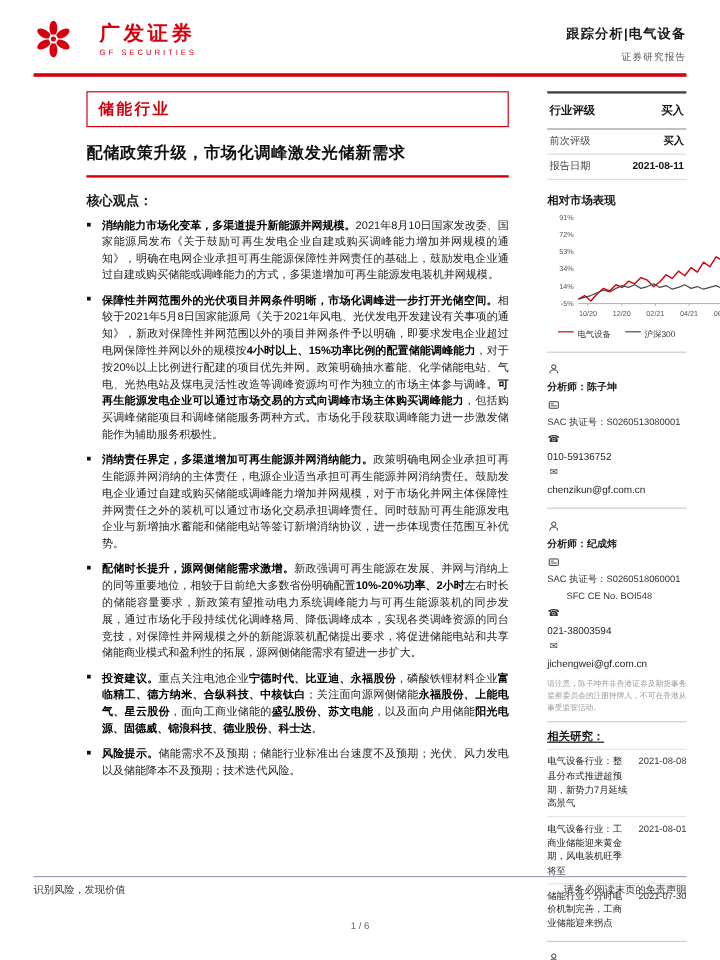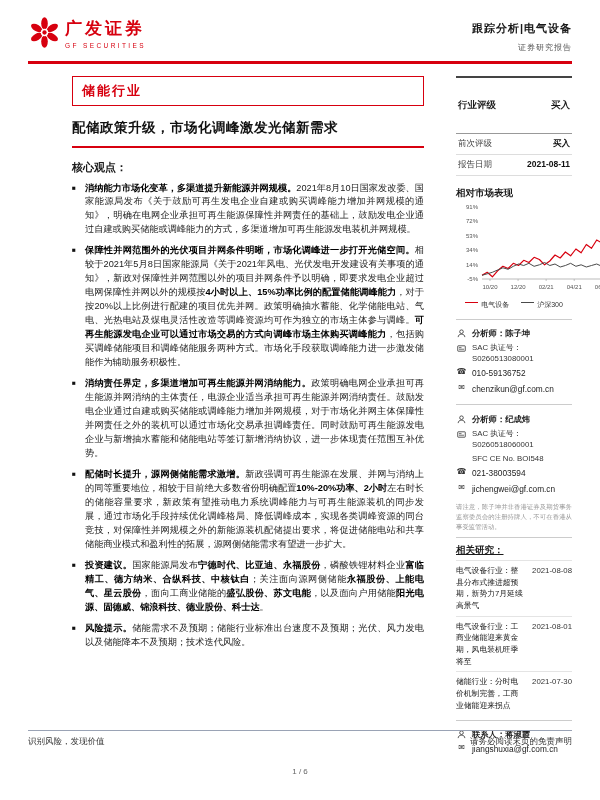--- a/index.html
+++ b/index.html
@@ -2,21 +2,21 @@
 <html><head>
 <meta charset="utf-8">
 <style>
   *{margin:0;padding:0;box-sizing:border-box;}
   html,body{background:#fff;}
   body{width:600px;height:800px;font-family:"Liberation Sans","DejaVu Sans",sans-serif;color:#1a1a1a;}
   .page{position:relative;width:600px;height:800px;background:#fff;overflow:hidden;}
 
   
   .hdr{display:flex;justify-content:space-between;align-items:flex-start;padding:16px 28px 6px;}
-  .brand{display:flex;align-items:center;gap:4px;}
+  .brand{display:flex;align-items:flex-start;gap:22px;}
   .logo{width:33px;height:33px;flex:none;}
   .brand-cn{color:#d7000f;font-size:17px;font-weight:bold;letter-spacing:3px;white-space:nowrap;}
   .brand-en{color:#d7000f;font-size:6.5px;letter-spacing:2.4px;margin-top:2px;}
   .hdr-right{text-align:right;padding-top:5px;}
   .report-type{font-size:11px;font-weight:bold;letter-spacing:1px;}
   .doc-label{font-size:8px;color:#555;margin-top:6px;letter-spacing:1px;}
   .red-rule{height:2.5px;background:#d7000f;margin:2px 28px 0;}
 
   
   .main{display:flex;gap:32px;padding:12px 28px 0;margin-left:44px;}
@@ -27,32 +27,32 @@
   .industry-box{border:1.5px solid #d7000f;color:#d7000f;font-weight:bold;font-size:13px;padding:5px 9px;letter-spacing:2px;}
   .headline{font-size:13.5px;font-weight:bold;margin-top:13px;padding-bottom:9px;border-bottom:2.5px solid #d7000f;letter-spacing:0.5px;color:#111;}
   .core-heading{font-size:11px;font-weight:bold;margin:12px 0 7px;}
   .bullets{list-style:none;}
   .bullets li{position:relative;padding-left:13px;font-size:9.2px;line-height:1.52;text-align:justify;margin-bottom:7px;color:#222;}
   .bullets li::before{content:"■";position:absolute;left:0;top:1px;font-size:6.5px;color:#111;}
   .bullets b{font-weight:bold;color:#000;}
 
   
   .rating{border-top:2px solid #444;}
-  .rating-head{display:flex;justify-content:space-between;align-items:flex-end;font-weight:bold;padding:21px 2px;font-size:9.5px;border-bottom:1px solid #999;}
+  .rating-head{display:flex;justify-content:space-between;align-items:flex-end;font-weight:bold;padding:8px 2px;font-size:9.5px;border-bottom:1px solid #999;}
   .rating-row{display:flex;justify-content:space-between;padding:4px 2px;border-bottom:1px solid #ddd;font-size:8.5px;color:#444;}
   .rating-row .val{font-weight:bold;color:#111;}
 
   .perf-title{font-weight:bold;font-size:9.5px;margin:11px 0 2px;}
   #perf-chart{display:block;}
   .ytick,.xtick{font-size:6px;fill:#555;font-family:"Liberation Sans",sans-serif;}
   .legend{display:flex;justify-content:center;gap:12px;font-size:7px;color:#333;margin-top:2px;}
   .lg-swatch{display:inline-block;width:13px;border-top:1.6px solid #000;vertical-align:middle;margin-right:3px;position:relative;top:-2px;}
 
   .an-sec{border-top:1px solid #ccc;margin-top:9px;padding-top:5px;}
-  .an-row{display:flex;gap:5px;font-size:8.3px;line-height:1.4;margin:3.5px 0;align-items:flex-start;color:#222;}
+  .an-row{display:flex;gap:5px;font-size:8.3px;line-height:1.4;margin:3.5px 0;align-items:flex-start;color:#222;flex-direction:column;}
   .an-row .ic{width:11px;flex:none;text-align:center;font-size:8px;color:#333;line-height:1;}
   svg.ic{height:9px;margin-top:1px;}
   .an-name{font-weight:bold;}
   .sm{font-size:7.8px;color:#333;}
   .indent{padding-left:16px;}
   .note{font-size:6.4px;color:#999;line-height:1.55;margin:7px 0 5px;text-align:justify;}
 
   .related{border-top:1px solid #ccc;margin-top:4px;}
   .rel-title{font-weight:bold;font-size:9.5px;padding:6px 0 3px;text-decoration:underline;}
   .rel-item{display:flex;justify-content:space-between;gap:8px;padding:4px 0;border-top:1px solid #e4e4e4;font-size:7.8px;line-height:1.5;}
@@ -102,21 +102,21 @@
 
     <div class="left-col">
       <div class="industry-box">储能行业</div>
       <h1 class="headline">配储政策升级，市场化调峰激发光储新需求</h1>
       <div class="core-heading">核心观点：</div>
       <ul class="bullets" id="bullets">
           <li><b>消纳能力市场化变革，多渠道提升新能源并网规模。</b><span>2021年8月10日国家发改委、国家能源局发布《关于鼓励可再生发电企业自建或购买调峰能力增加并网规模的通知》，明确在电网企业承担可再生能源保障性并网责任的基础上，鼓励发电企业通过自建或购买储能或调峰能力的方式，多渠道增加可再生能源发电装机并网规模。</span></li>
           <li><b>保障性并网范围外的光伏项目并网条件明晰，市场化调峰进一步打开光储空间。</b><span>相较于2021年5月8日国家能源局《关于2021年风电、光伏发电开发建设有关事项的通知》，新政对保障性并网范围以外的项目并网条件予以明确，即要求发电企业超过电网保障性并网以外的规模按</span><b>4小时以上、15%功率比例的配置储能调峰能力</b><span>，对于按20%以上比例进行配建的项目优先并网。政策明确抽水蓄能、化学储能电站、气电、光热电站及煤电灵活性改造等调峰资源均可作为独立的市场主体参与调峰。</span><b>可再生能源发电企业可以通过市场交易的方式向调峰市场主体购买调峰能力</b><span>，包括购买调峰储能项目和调峰储能服务两种方式。市场化手段获取调峰能力进一步激发储能作为辅助服务积极性。</span></li>
           <li><b>消纳责任界定，多渠道增加可再生能源并网消纳能力。</b><span>政策明确电网企业承担可再生能源并网消纳的主体责任，电源企业适当承担可再生能源并网消纳责任。鼓励发电企业通过自建或购买储能或调峰能力增加并网规模，对于市场化并网主体保障性并网责任之外的装机可以通过市场化交易承担调峰责任。同时鼓励可再生能源发电企业与新增抽水蓄能和储能电站等签订新增消纳协议，进一步体现责任范围互补优势。</span></li>
           <li><b>配储时长提升，源网侧储能需求激增。</b><span>新政强调可再生能源在发展、并网与消纳上的同等重要地位，相较于目前绝大多数省份明确配置</span><b>10%-20%功率、2小时</b><span>左右时长的储能容量要求，新政策有望推动电力系统调峰能力与可再生能源装机的同步发展，通过市场化手段持续优化调峰格局、降低调峰成本，实现各类调峰资源的同台竞技，对保障性并网规模之外的新能源装机配储提出要求，将促进储能电站和共享储能商业模式和盈利性的拓展，源网侧储能需求有望进一步扩大。</span></li>
-          <li><b>投资建议。</b><span>国家能源局发布</span><b>宁德时代、比亚迪、永福股份</b><span>，磷酸铁锂材料企业</span><b>富临精工、德方纳米、合纵科技、中核钛白</b><span>；关注面向源网侧储能</span><b>永福股份、上能电气、星云股份</b><span>，面向工商业储能的</span><b>盛弘股份、苏文电能</b><span>，以及面向户用储能</span><b>阳光电源、固德威、锦浪科技、德业股份、科士达</b><span>。</span></li>
+          <li><b>投资建议。</b><span>重点关注电池企业</span><b>宁德时代、比亚迪、永福股份</b><span>，磷酸铁锂材料企业</span><b>富临精工、德方纳米、合纵科技、中核钛白</b><span>；关注面向源网侧储能</span><b>永福股份、上能电气、星云股份</b><span>，面向工商业储能的</span><b>盛弘股份、苏文电能</b><span>，以及面向户用储能</span><b>阳光电源、固德威、锦浪科技、德业股份、科士达</b><span>。</span></li>
           <li><b>风险提示。</b><span>储能需求不及预期；储能行业标准出台速度不及预期；光伏、风力发电以及储能降本不及预期；技术迭代风险。</span></li>
         </ul>
     </div>
 
     <aside class="sidebar">
 
       <div class="rating">
         <div class="rating-head">
           <span>行业评级</span>
           <span class="rating-val">买入</span>

